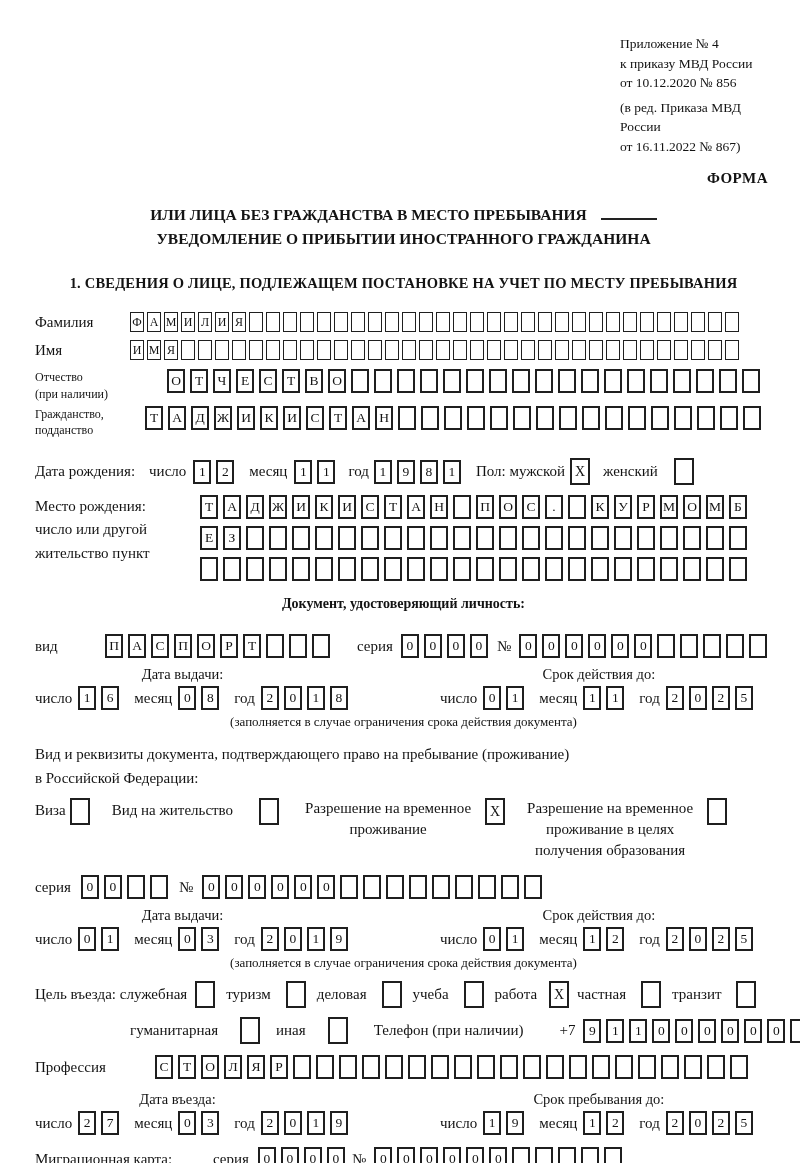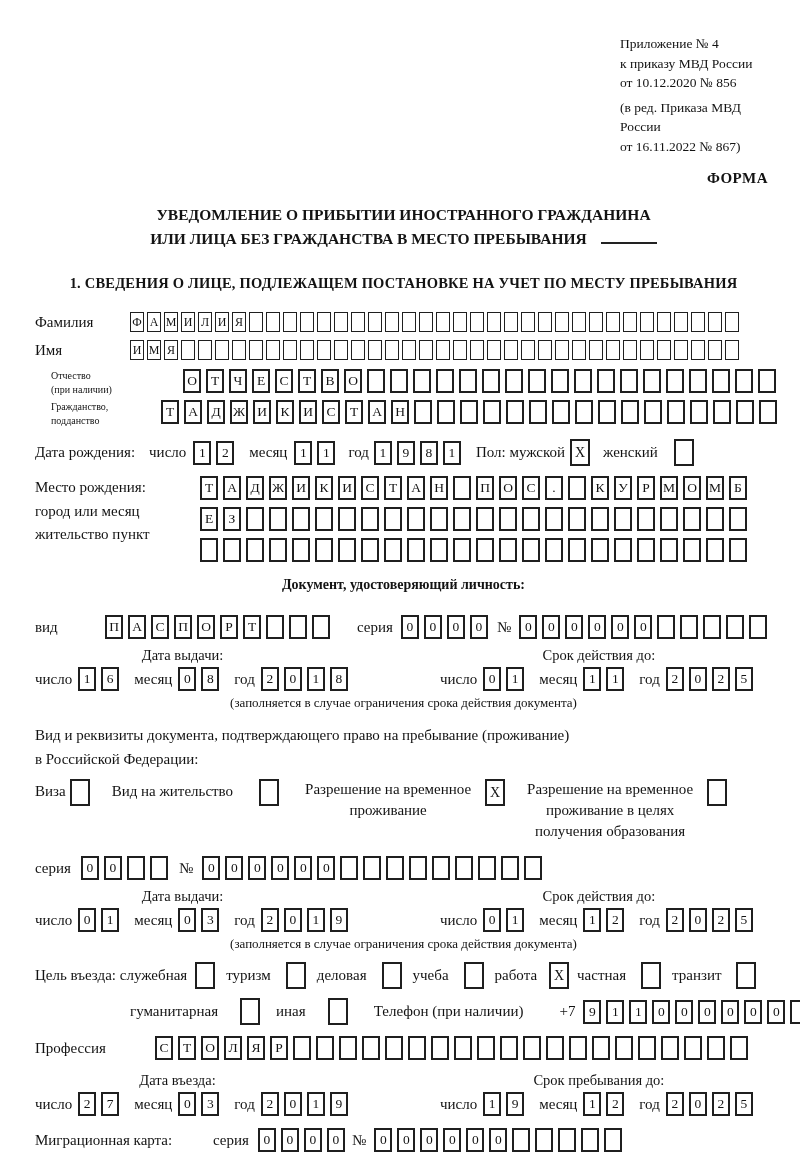--- a/index.html
+++ b/index.html
@@ -11,21 +11,21 @@
   .hdr-note .grp2 { margin-top:5px; }
   .forma { text-align:right; font-weight:bold; font-size:15px; margin-top:14px; padding-right:4px; letter-spacing:.5px; }
 
   .title { text-align:center; font-weight:bold; font-size:15.5px; margin-top:16px; line-height:1.55; }
   .blank-line { display:inline-block; width:56px; border-bottom:2px solid #222; height:14px; margin-left:14px; }
   .sec-heading { text-align:center; font-weight:bold; font-size:14.5px; margin-top:24px; letter-spacing:.2px; }
 
   
   .frow { display:flex; align-items:center; margin-top:8px; }
   .frow .lbl { font-size:15px; flex:0 0 auto; }
-  .lbl2 { font-size:10px; line-height:1.35; flex:0 0 auto;margin-left:16px; }
+  .lbl2 { font-size:12px; line-height:1.35; flex:0 0 auto; }
 
   
   .cells { display:flex; flex:0 0 auto; }
   .cell { flex:0 0 auto; width:18px; height:24px; border:2px solid #1f1f1f; margin-right:5px;
           display:flex; align-items:center; justify-content:center; font-size:13.5px; background:#fff; }
   .cells.sm .cell { width:14px; height:20px; border-width:1.7px; margin-right:3px; font-size:12px; }
   .checkbox .cell { width:20px; height:27px; margin-right:0; font-size:14px; }
 
   .w-sur { width:95px; }
   .w-pat { width:132px; }
@@ -68,24 +68,24 @@
     <div>Приложение № 4</div>
     <div>к приказу МВД России</div>
     <div>от 10.12.2020 № 856</div>
     <div class="grp2">(в ред. Приказа МВД России</div>
     <div>от 16.11.2022 № 867)</div>
   </div>
 
   <div class="forma">ФОРМА</div>
 
   <div class="title">
-    <div>УВЕДОМЛЕНИЕ О ПРИБЫТИИ ИНОСТРАННОГО ГРАЖДАНИНА</div>
     <div>
       <span>ИЛИ ЛИЦА БЕЗ ГРАЖДАНСТВА В МЕСТО ПРЕБЫВАНИЯ</span><span class="blank-line"></span>
     </div>
+    <div>УВЕДОМЛЕНИЕ О ПРИБЫТИИ ИНОСТРАННОГО ГРАЖДАНИНА</div>
   </div>
 
   <div class="sec-heading">1. СВЕДЕНИЯ О ЛИЦЕ, ПОДЛЕЖАЩЕМ ПОСТАНОВКЕ НА УЧЕТ ПО МЕСТУ ПРЕБЫВАНИЯ</div>
 
   <div class="frow" style="margin-top:20px">
     <span class="lbl w-sur">Фамилия</span>
     <span class="cells sm">
         <span class="cell">Ф</span>
         <span class="cell">А</span>
         <span class="cell">М</span>
@@ -231,21 +231,21 @@
         <span class="cell"></span>
         <span class="cell"></span>
         <span class="cell"></span>
         <span class="cell"></span>
         <span class="cell"></span>
         <span class="cell"></span>
         <span class="cell"></span>
       </span>
   </div>
 
-  <div class="frow" style="margin-top:12px;font-size:15px">
+  <div class="frow" style="margin-top:20px;font-size:15px">
     <span class="lbl" style="margin-right:14px">Дата рождения:</span>
     <span class="lbl">число</span>
     <span class="cells" style="margin:0 10px 0 7px">
         <span class="cell">1</span>
         <span class="cell">2</span>
       </span>
     <span class="lbl">месяц</span>
     <span class="cells" style="margin:0 8px 0 7px">
         <span class="cell">1</span>
         <span class="cell">1</span>
@@ -263,21 +263,21 @@
       </span>
     <span class="lbl" style="margin-left:13px">женский</span>
     <span class="cells checkbox" style="margin-left:16px">
         <span class="cell"></span>
       </span>
   </div>
 
   <div class="split">
     <div class="labels" style="width:165px">
       <div>Место рождения:</div>
-      <div>город или месяц</div>
+      <div>число или другой</div>
       <div>жительство пункт</div>
     </div>
     <div class="grid-rows">
       <div class="cells">
           <span class="cell">Т</span>
           <span class="cell">А</span>
           <span class="cell">Д</span>
           <span class="cell">Ж</span>
           <span class="cell">И</span>
           <span class="cell">К</span>

